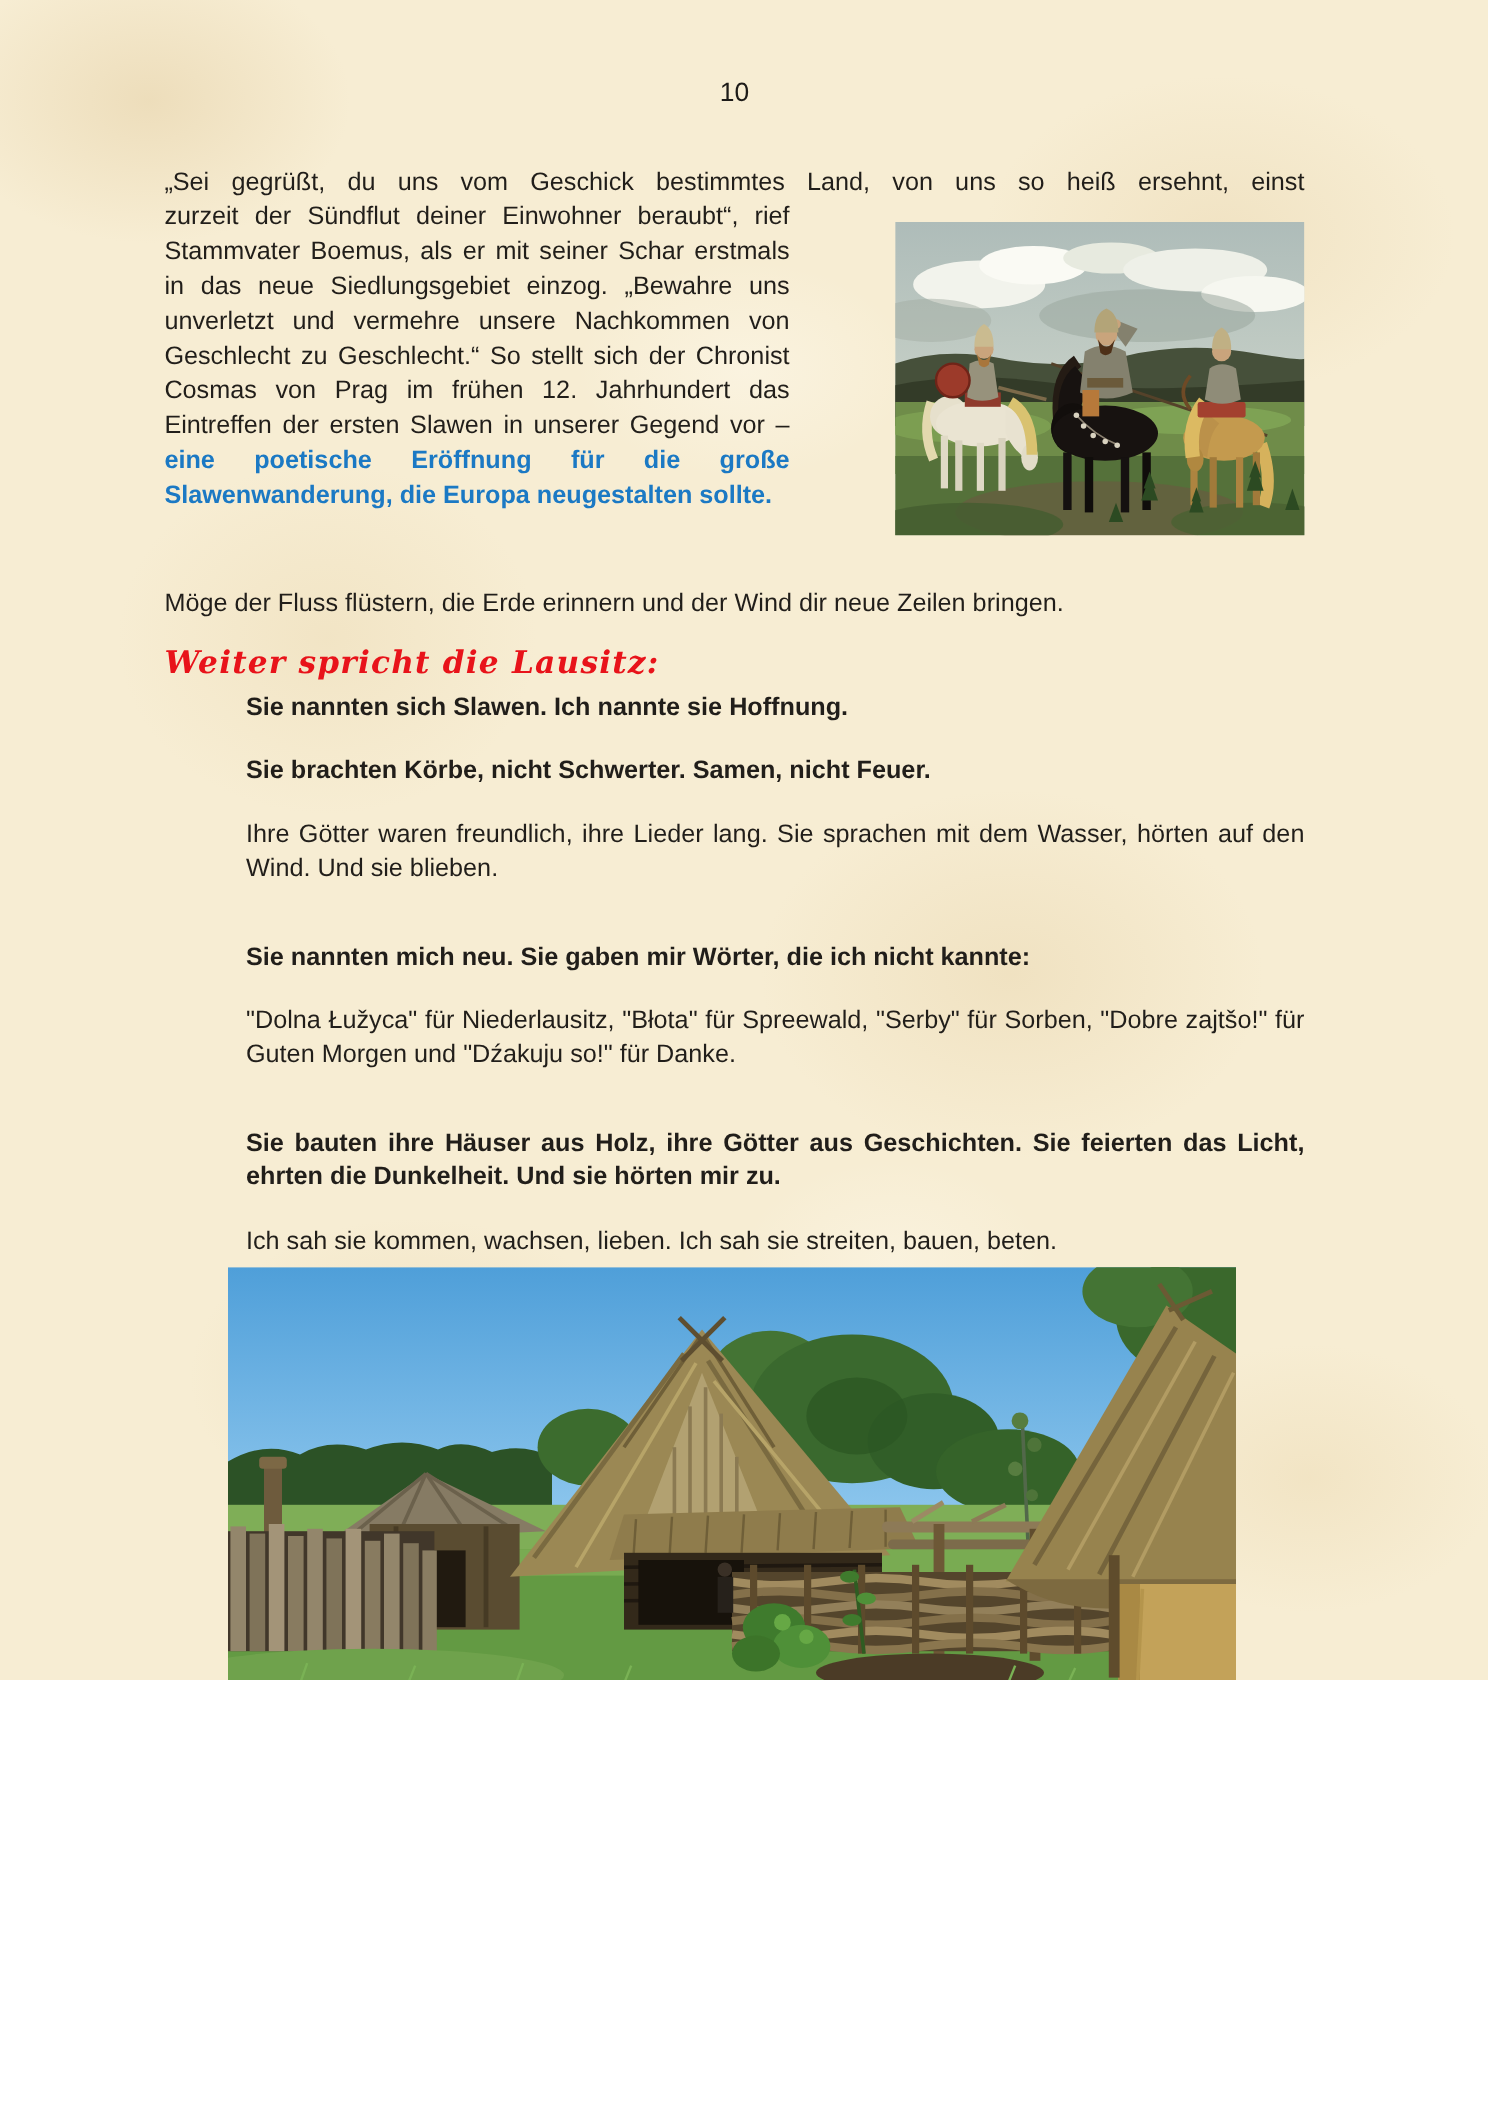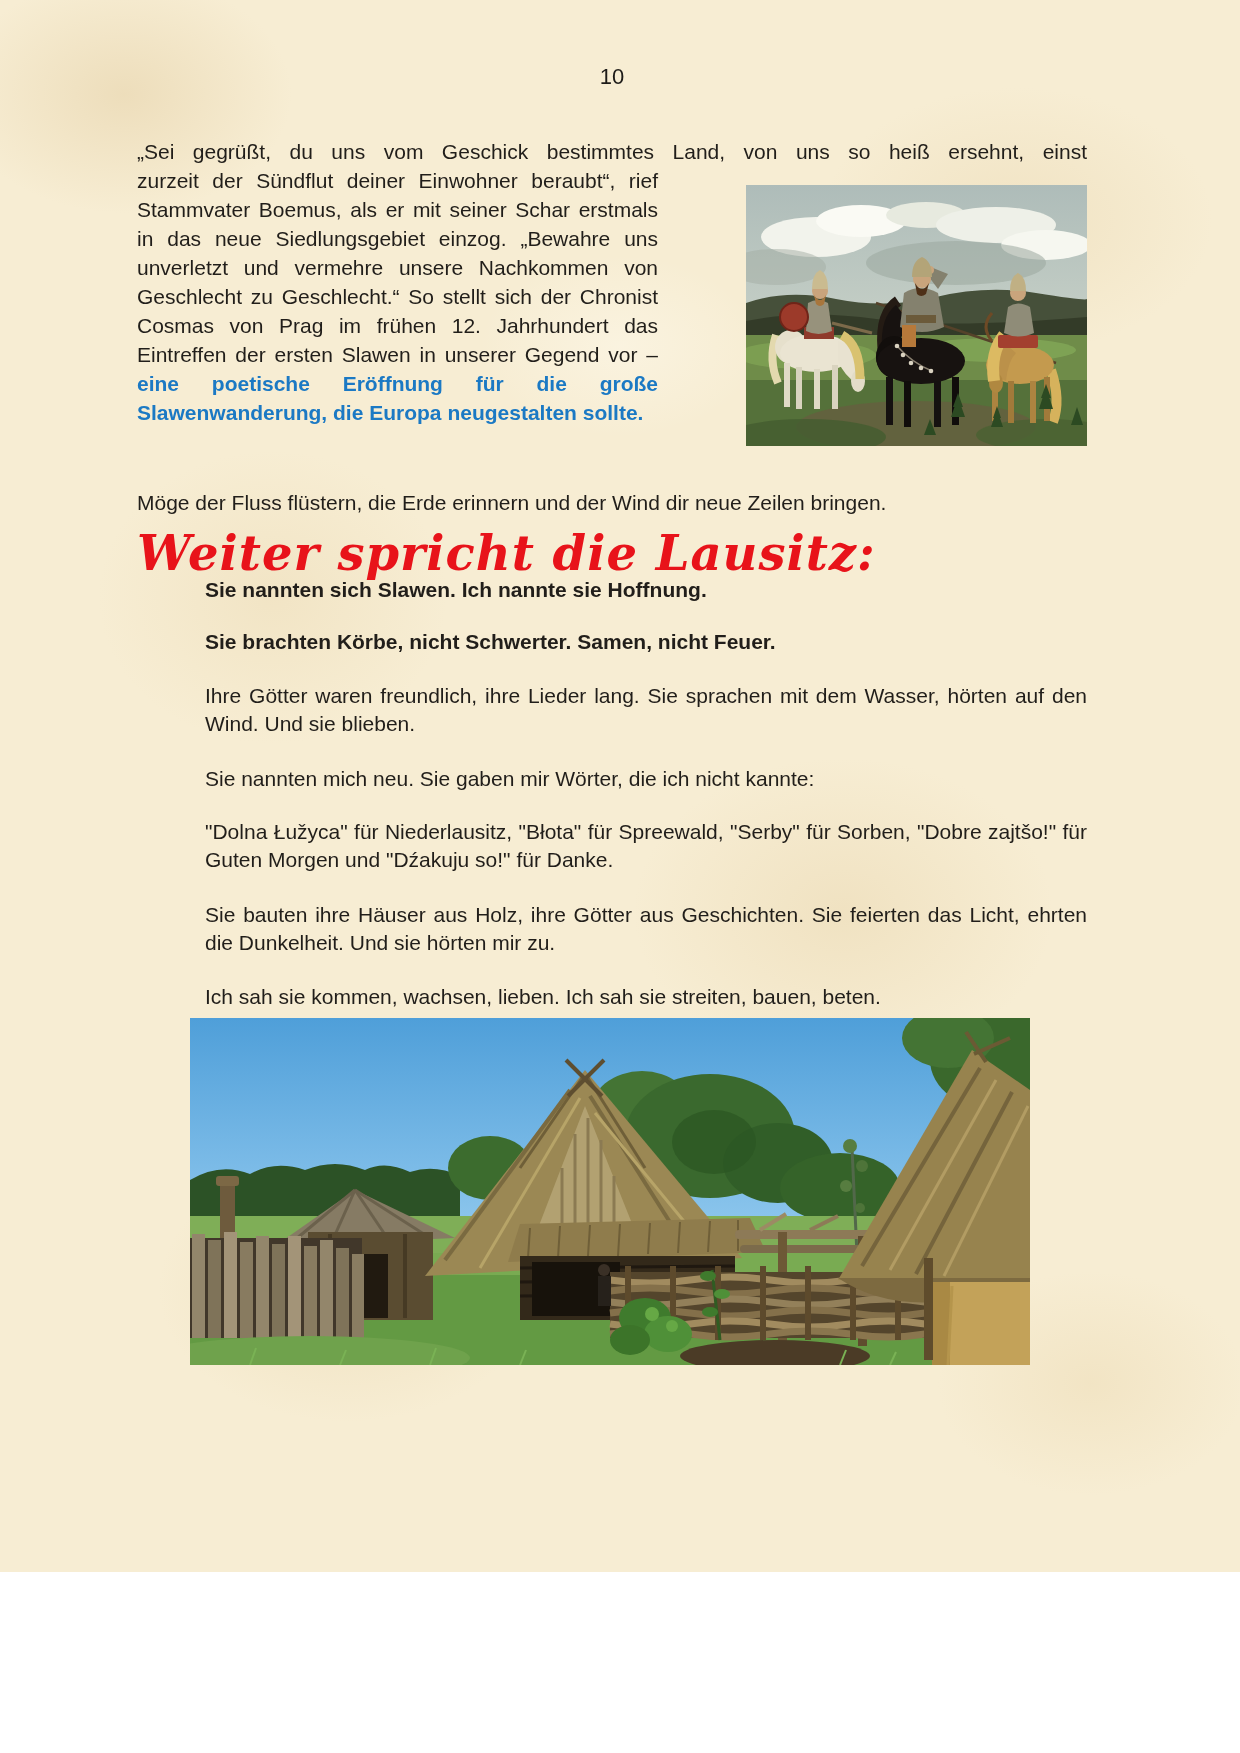--- a/index.html
+++ b/index.html
@@ -1,18 +1,18 @@
 <!DOCTYPE html>
 <html><head>
 <meta charset="utf-8">
 <style>
   html,body{margin:0;padding:0;}
   .page{
     position:relative;
-    width:1240px;height:1572px;
+    width:1240px;height:1400px;
     font-family:"Liberation Sans",sans-serif;
     color:#211e1a;
     background-color:#f7edd3;
     background-image:
       radial-gradient(ellipse 240px 170px at 10% 6%, rgba(221,196,148,.38), transparent 70%),
       radial-gradient(ellipse 280px 190px at 82% 14%, rgba(226,203,158,.30), transparent 70%),
       radial-gradient(ellipse 250px 210px at 22% 38%, rgba(228,206,160,.28), transparent 70%),
       radial-gradient(ellipse 300px 220px at 68% 58%, rgba(224,200,152,.30), transparent 70%),
       radial-gradient(ellipse 270px 190px at 28% 82%, rgba(222,198,150,.30), transparent 70%),
       radial-gradient(ellipse 220px 160px at 88% 88%, rgba(230,208,162,.30), transparent 70%),
@@ -28,27 +28,27 @@
   .painting-float{
     float:right;width:341px;height:261px;
     margin:19px 0 14px 88px;
   }
   .painting-float svg,.photo svg{display:block;width:100%;height:100%;}
   .moege{margin-top:28px;}
   .script-heading{
     margin:13px 0 0;
     font-family:"DejaVu Serif",serif;
     font-style:italic;font-weight:bold;
-    font-size:48px;line-height:46px;
+    font-size:26px;line-height:46px;
     letter-spacing:1px;
   }
   .verse{margin:0;padding-left:68px;font-size:21px;line-height:28px;font-weight:bold;margin-bottom:24px;}
   .verse.first{margin-top:35px;}
   .para{margin:0;padding-left:68px;font-size:21px;line-height:28px;text-align:justify;}
-  .mt39{margin-top:26px;} .mt29{margin-top:27px;} .mt25{margin-top:25px;} .mt26{margin-top:26px;}
+  .mt39{margin-top:26px;} .mt29{margin-top:46px;font-weight:bold;} .mt25{margin-top:25px;} .mt26{margin-top:26px;}
   .photo{margin-top:7px;margin-left:53px;width:840px;height:347px;}
   .closing{margin:41px 0 0;padding-left:68px;font-size:23px;line-height:30px;font-weight:bold;}
   .clearfix::after{content:"";display:block;clear:both;}
 </style>
 </head>
 <body>
 
 <div class="page">
   <div class="content">
 

